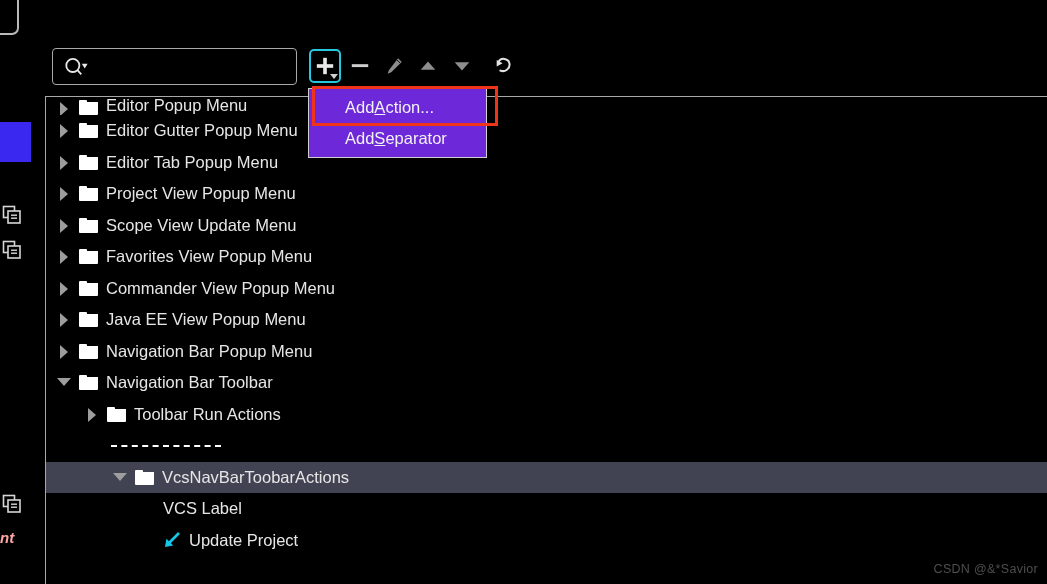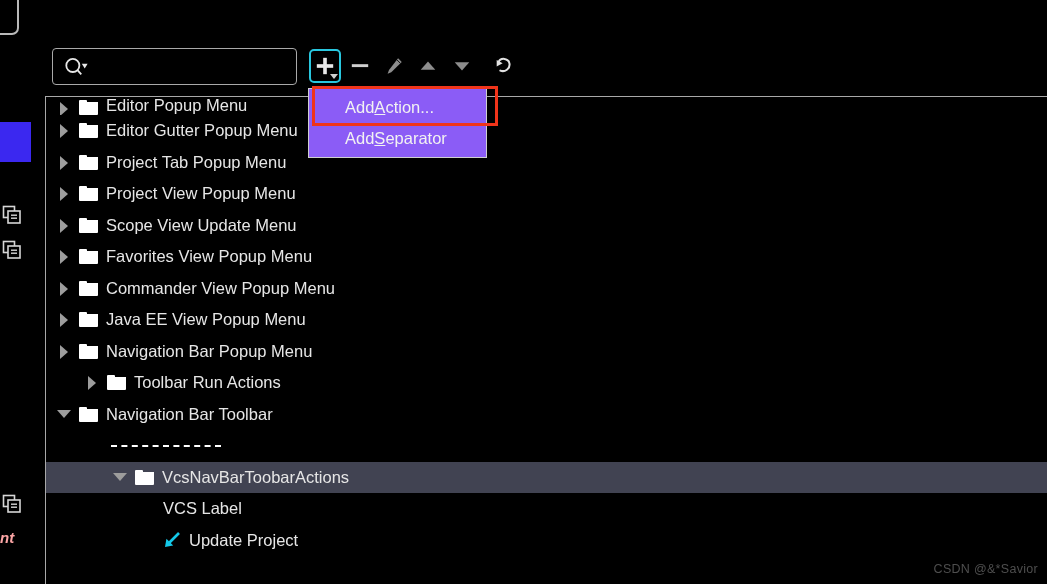--- a/index.html
+++ b/index.html
@@ -171,21 +171,21 @@
     width: 18px; height: 18px;
     flex: 0 0 18px;
     color: #14c8e8;
   }
   .arrow-dl svg { display: block; }
 
   
   #add-menu {
     position: absolute; left: 308px; top: 88px;
     width: 179px;
-    background: #8b5cf6;
+    background: #6d28d9;
     border: 1px solid #cfcfcf;
     z-index: 40;
     padding: 3px 0;
   }
   .menu-item {
     height: 31px;
     display: flex; align-items: center;
     padding-left: 36px;
     color: #f2f2f2;
     font-size: 16.5px;
@@ -314,21 +314,21 @@
       <div class="row">
         <div style="flex: 0 0 12px;"></div>
         <div class="twisty right"></div>
         <div class="folder"></div>
         <span class="label">Editor Gutter Popup Menu</span>
       </div>
       <div class="row">
         <div style="flex: 0 0 12px;"></div>
         <div class="twisty right"></div>
         <div class="folder"></div>
-        <span class="label">Project Tab Popup Menu</span>
+        <span class="label">Editor Tab Popup Menu</span>
       </div>
       <div class="row">
         <div style="flex: 0 0 12px;"></div>
         <div class="twisty right"></div>
         <div class="folder"></div>
         <span class="label">Project View Popup Menu</span>
       </div>
       <div class="row">
         <div style="flex: 0 0 12px;"></div>
         <div class="twisty right"></div>
@@ -353,30 +353,30 @@
         <div class="folder"></div>
         <span class="label">Java EE View Popup Menu</span>
       </div>
       <div class="row">
         <div style="flex: 0 0 12px;"></div>
         <div class="twisty right"></div>
         <div class="folder"></div>
         <span class="label">Navigation Bar Popup Menu</span>
       </div>
       <div class="row">
+        <div style="flex: 0 0 12px;"></div>
+        <div class="twisty down"></div>
+        <div class="folder"></div>
+        <span class="label">Navigation Bar Toolbar</span>
+      </div>
+      <div class="row">
         <div style="flex: 0 0 40px;"></div>
         <div class="twisty right"></div>
         <div class="folder"></div>
         <span class="label">Toolbar Run Actions</span>
-      </div>
-      <div class="row">
-        <div style="flex: 0 0 12px;"></div>
-        <div class="twisty down"></div>
-        <div class="folder"></div>
-        <span class="label">Navigation Bar Toolbar</span>
       </div>
       <div class="row">
         <div style="flex: 0 0 40px;"></div>
         <div class="twisty"></div>
         <div class="dash-sep" style="margin-left: 12px;"></div>
       </div>
       <div class="row selected">
         <div style="flex: 0 0 68px;"></div>
         <div class="twisty down"></div>
         <div class="folder"></div>

